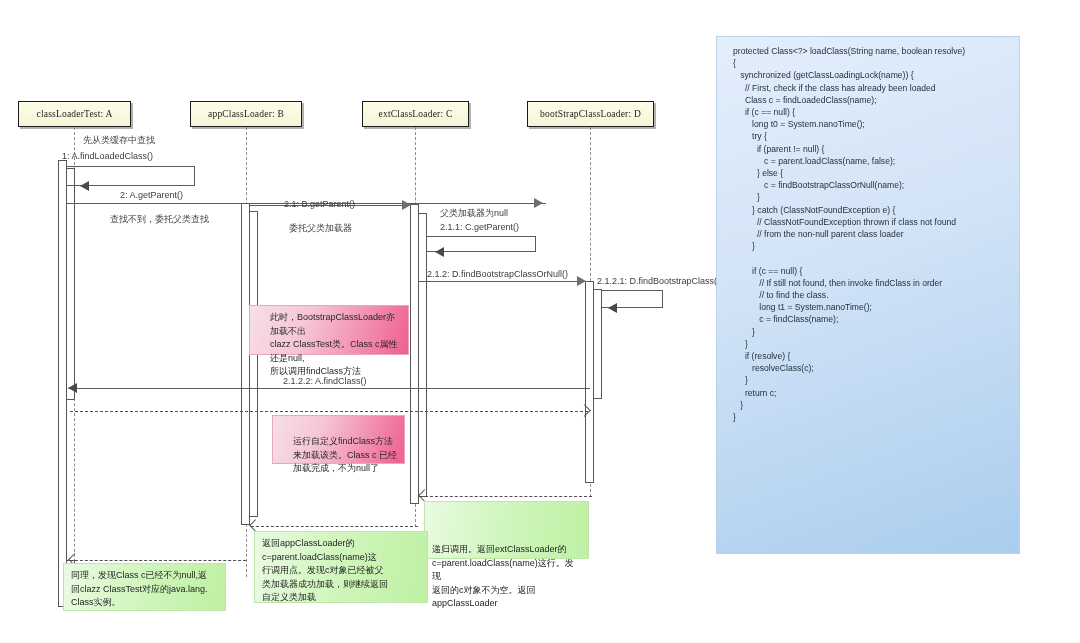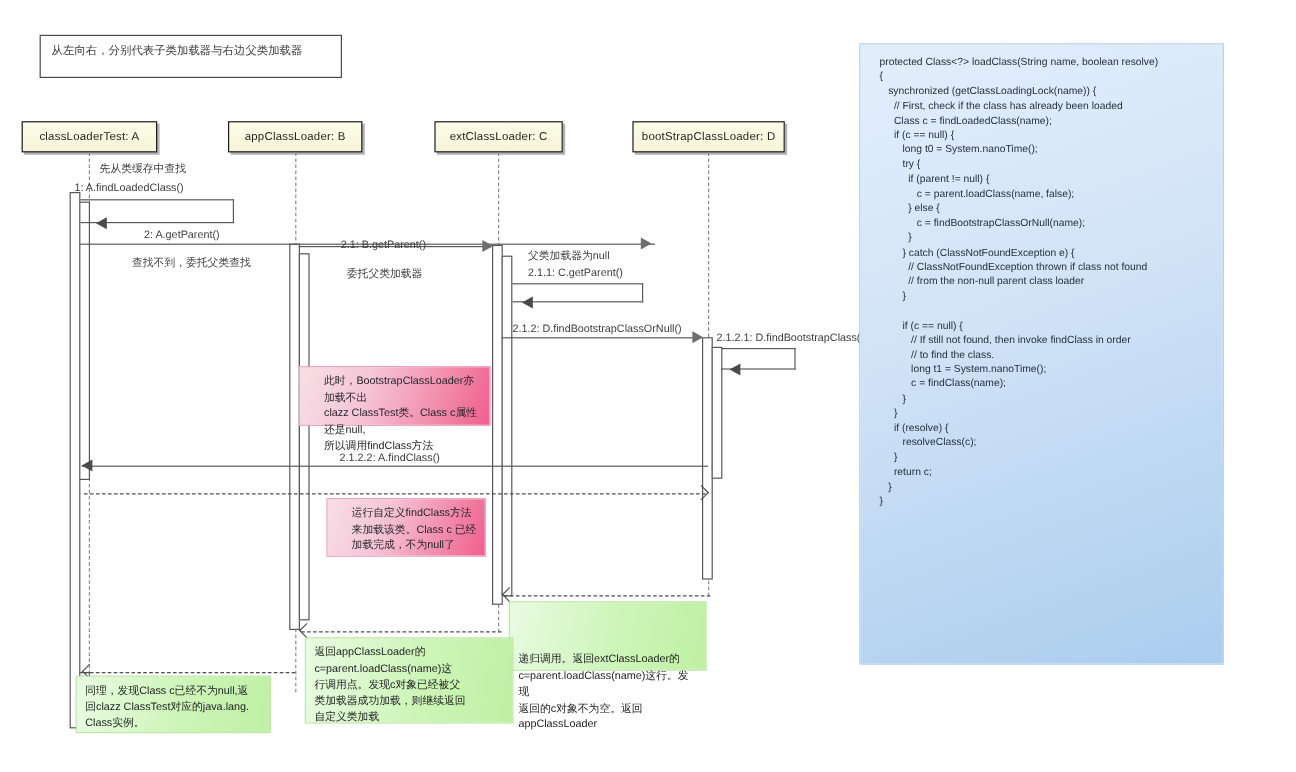--- a/index.html
+++ b/index.html
@@ -26,21 +26,21 @@
     font-size:9.5px;line-height:12px;color:#3a3a3a;
     white-space:nowrap;
   }
 
   
   .ll-head{
     height:26px;
     border:1.6px solid #1b1b1b;
     background:linear-gradient(#fdfde8,#f6f4d8);
     box-shadow:2px 2px 0 rgba(0,0,0,.30);
-    display:flex;align-items:center;justify-content:center;
+    display:flex;align-items:center;justify-content:center;font-family:Liberation Serif, serif;
   }
   .ll-head span{
     font-size:9.5px;color:#1d1d1d;letter-spacing:.2px;white-space:nowrap;
   }
 
   
   .ll-dash{
     width:0;border-left:1px dashed #8d8d8d;
   }
   
@@ -113,23 +113,20 @@
     margin:0;font-family:"Liberation Sans","DejaVu Sans",sans-serif;
     font-size:8.6px;line-height:12.2px;color:#24303d;
     white-space:pre;
   }
 </style>
 </head>
 <body>
 
 <div id="canvas">
 
-  <div class="abs caption-note">
-    <div class="txt">从左向右，分别代表子类加载器与右边父类加载器</div>
-  </div>
 
   <div class="abs ll-head" style="left:18px;top:101px;width:113px;">
     <span>classLoaderTest: A</span>
   </div>
   <div class="abs ll-head" style="left:190px;top:101px;width:112px;">
     <span>appClassLoader: B</span>
   </div>
   <div class="abs ll-head" style="left:362px;top:101px;width:107px;">
     <span>extClassLoader: C</span>
   </div>
@@ -193,21 +190,21 @@
   </div>
 
   <div class="abs msg-line" style="left:68px;top:388px;width:522px;"></div>
   <div class="abs arrow-l" style="left:68px;top:383px;"></div>
   <div class="msg-label" style="left:283px;top:376px;">2.1.2.2: A.findClass()</div>
 
   <div class="abs msg-line dashed" style="left:70px;top:411px;width:518px;"></div>
   <div class="abs arrow-r open" style="left:580px;top:406px;"></div>
 
   <div class="note pink" style="left:272px;top:415px;width:133px;height:49px;">
-    <div style="white-space:pre-line;">运行自定义findClass方法
+    <div style="white-space:pre-line;margin-top:14px;">运行自定义findClass方法
 来加载该类。Class c 已经
 加载完成，不为null了</div>
   </div>
 
   <div class="abs msg-line dashed" style="left:420px;top:496px;width:172px;"></div>
   <div class="abs arrow-l open" style="left:420px;top:491px;"></div>
 
   <div class="note green" style="left:424px;top:501px;width:165px;height:58px;">
     <div style="white-space:pre-line;margin-top:36px;">递归调用。返回extClassLoader的
 c=parent.loadClass(name)这行。发现

